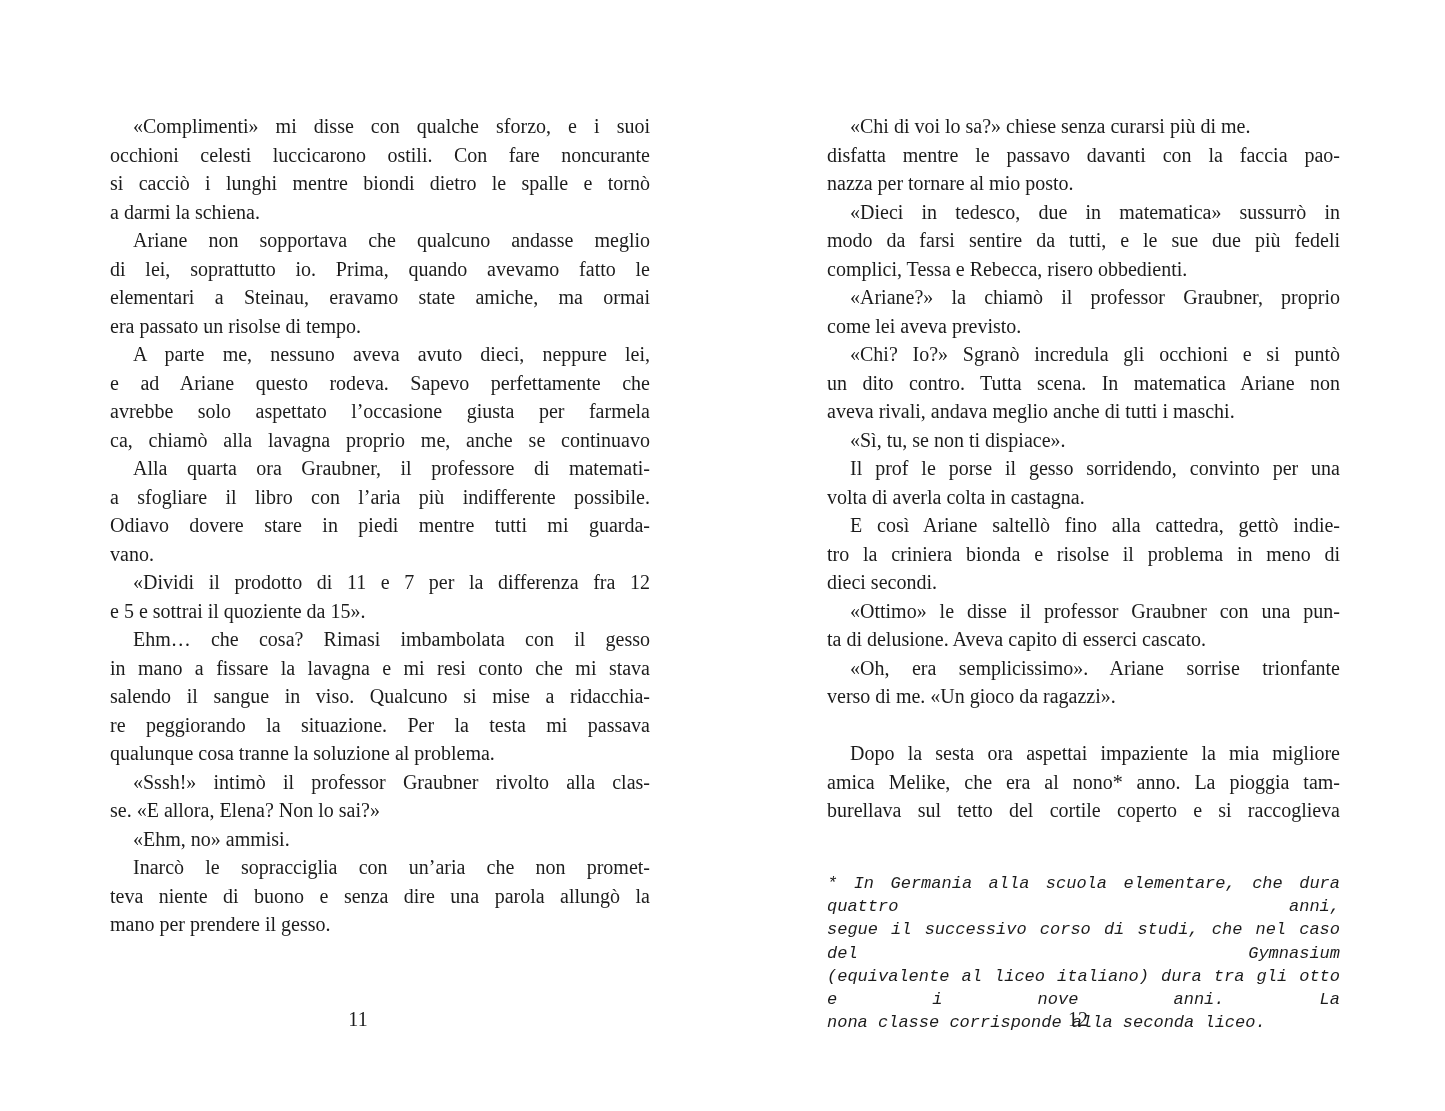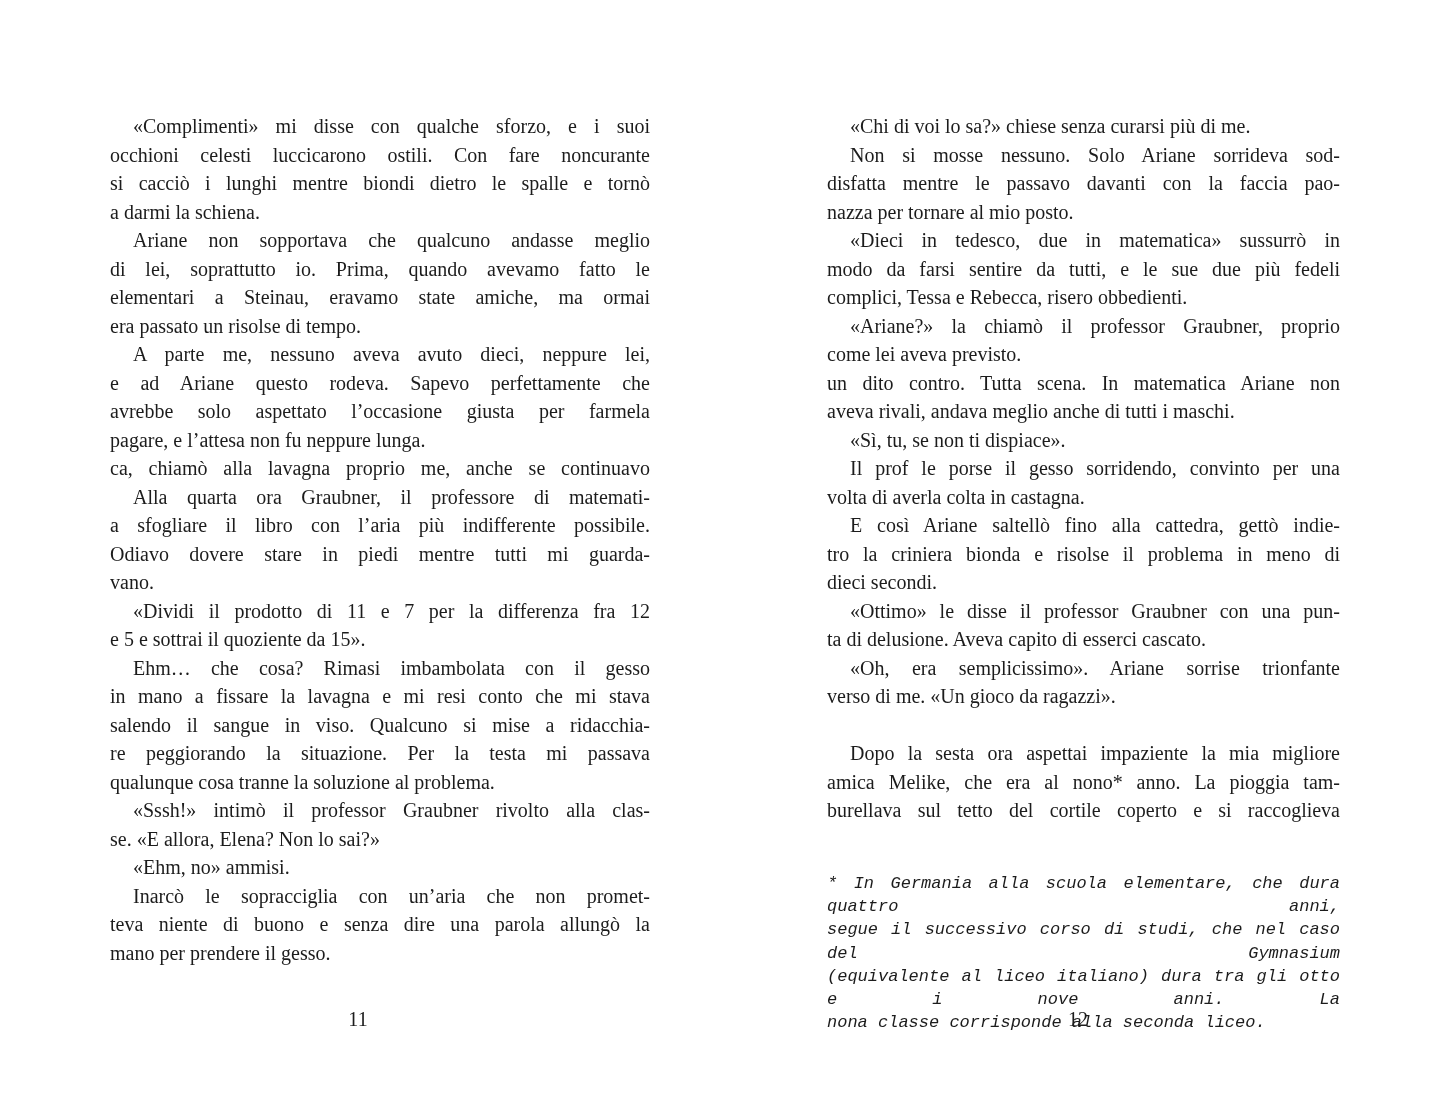--- a/index.html
+++ b/index.html
@@ -80,21 +80,20 @@
       <div class="line">occhioni celesti luccicarono ostili. Con fare noncurante</div>
       <div class="line">si cacciò i lunghi mentre biondi dietro le spalle e tornò</div>
       <div class="line pend">a darmi la schiena.</div>
       <div class="line indent">Ariane non sopportava che qualcuno andasse meglio</div>
       <div class="line">di lei, soprattutto io. Prima, quando avevamo fatto le</div>
       <div class="line">elementari a Steinau, eravamo state amiche, ma ormai</div>
       <div class="line pend">era passato un risolse di tempo.</div>
       <div class="line indent">A parte me, nessuno aveva avuto dieci, neppure lei,</div>
       <div class="line">e ad Ariane questo rodeva. Sapevo perfettamente che</div>
       <div class="line">avrebbe solo aspettato l’occasione giusta per farmela</div>
-      <div class="line pend">pagare, e l’attesa non fu neppure lunga.</div>
       <div class="line">ca, chiamò alla lavagna proprio me, anche se continuavo</div>
       <div class="line indent">Alla quarta ora Graubner, il professore di matemati-</div>
       <div class="line">a sfogliare il libro con l’aria più indifferente possibile.</div>
       <div class="line">Odiavo dovere stare in piedi mentre tutti mi guarda-</div>
       <div class="line pend">vano.</div>
       <div class="line indent">«Dividi il prodotto di 11 e 7 per la differenza fra 12</div>
       <div class="line pend">e 5 e sottrai il quoziente da 15».</div>
       <div class="line indent">Ehm… che cosa? Rimasi imbambolata con il gesso</div>
       <div class="line">in mano a fissare la lavagna e mi resi conto che mi stava</div>
       <div class="line">salendo il sangue in viso. Qualcuno si mise a ridacchia-</div>
@@ -103,28 +102,28 @@
       <div class="line indent">«Sssh!» intimò il professor Graubner rivolto alla clas-</div>
       <div class="line pend">se. «E allora, Elena? Non lo sai?»</div>
       <div class="line indent pend">«Ehm, no» ammisi.</div>
       <div class="line indent">Inarcò le sopracciglia con un’aria che non promet-</div>
       <div class="line">teva niente di buono e senza dire una parola allungò la</div>
       <div class="line pend">mano per prendere il gesso.</div>
     </div>
 
   <div class="page-text" id="right-text">
       <div class="line indent pend">«Chi di voi lo sa?» chiese senza curarsi più di me.</div>
-      <div class="line indent">Non si mosse nessuno. Solo Ariane sorrideva sod-</div>
       <div class="line">disfatta mentre le passavo davanti con la faccia pao-</div>
       <div class="line pend">nazza per tornare al mio posto.</div>
       <div class="line indent">«Dieci in tedesco, due in matematica» sussurrò in</div>
       <div class="line">modo da farsi sentire da tutti, e le sue due più fedeli</div>
       <div class="line pend">complici, Tessa e Rebecca, risero obbedienti.</div>
       <div class="line indent">«Ariane?» la chiamò il professor Graubner, proprio</div>
       <div class="line pend">come lei aveva previsto.</div>
+      <div class="line indent">«Chi? Io?» Sgranò incredula gli occhioni e si puntò</div>
       <div class="line">un dito contro. Tutta scena. In matematica Ariane non</div>
       <div class="line pend">aveva rivali, andava meglio anche di tutti i maschi.</div>
       <div class="line indent pend">«Sì, tu, se non ti dispiace».</div>
       <div class="line indent">Il prof le porse il gesso sorridendo, convinto per una</div>
       <div class="line pend">volta di averla colta in castagna.</div>
       <div class="line indent">E così Ariane saltellò fino alla cattedra, gettò indie-</div>
       <div class="line">tro la criniera bionda e risolse il problema in meno di</div>
       <div class="line pend">dieci secondi.</div>
       <div class="line indent">«Ottimo» le disse il professor Graubner con una pun-</div>
       <div class="line pend">ta di delusione. Aveva capito di esserci cascato.</div>

